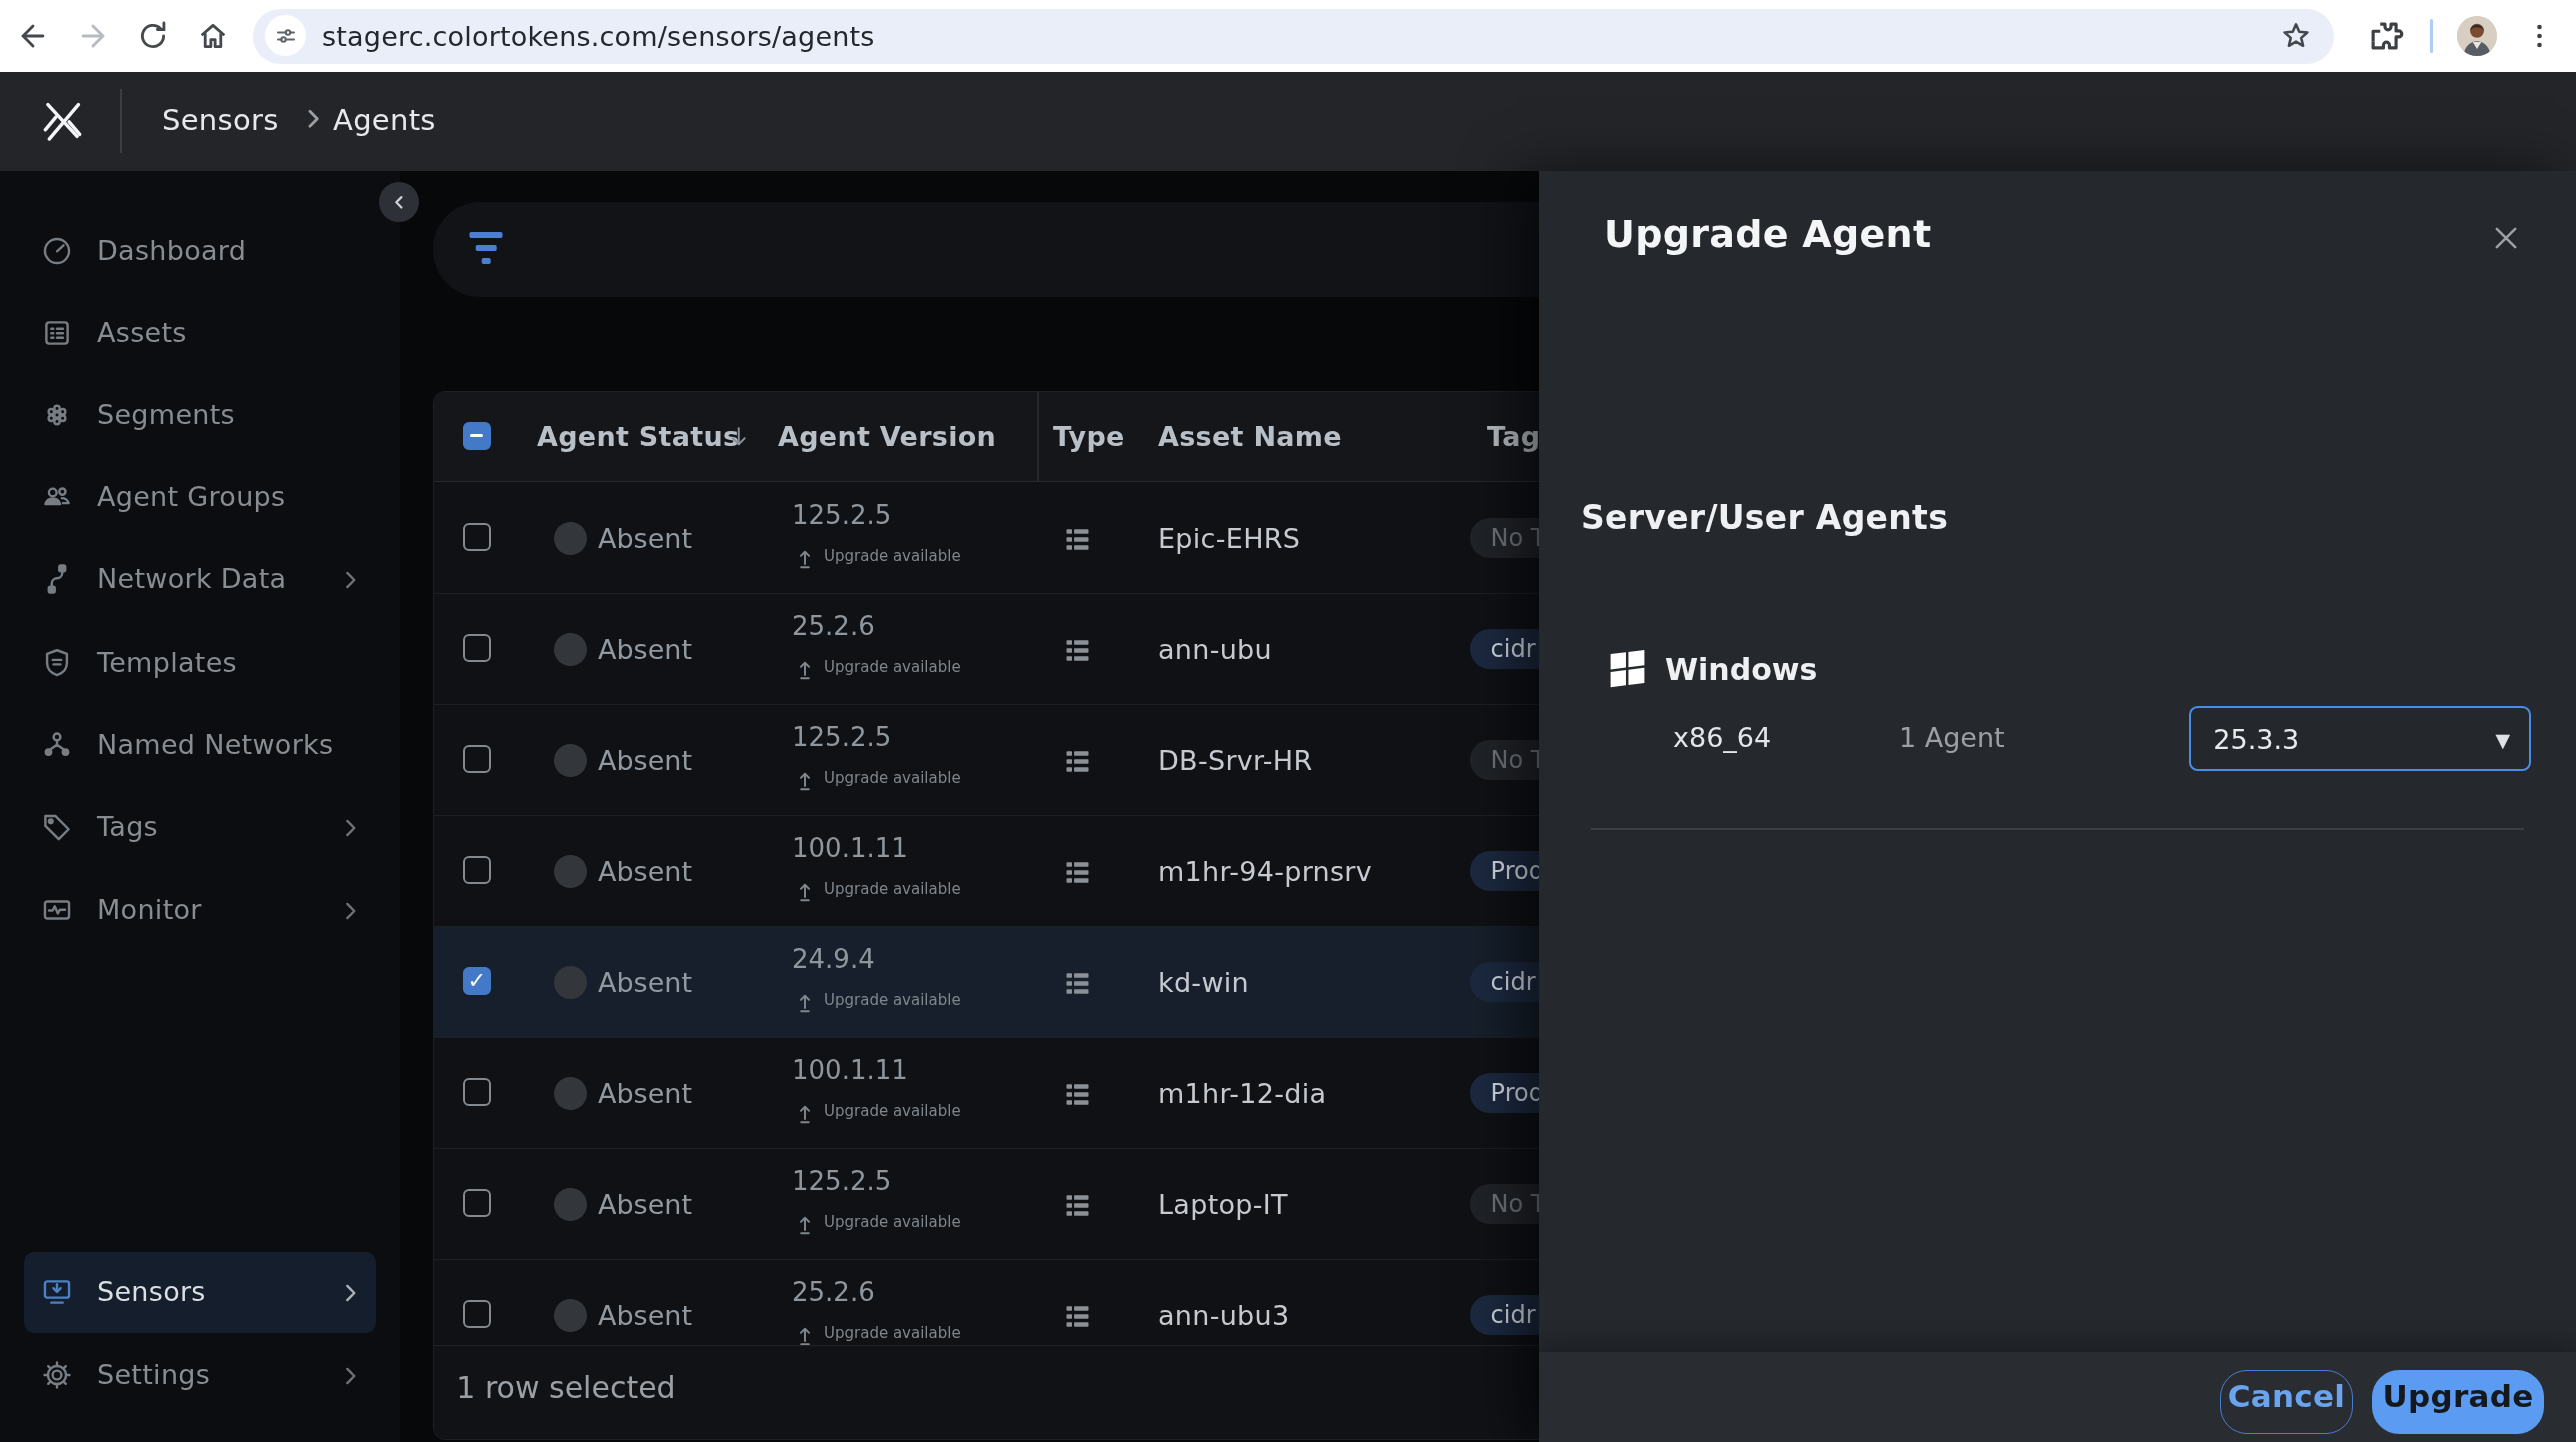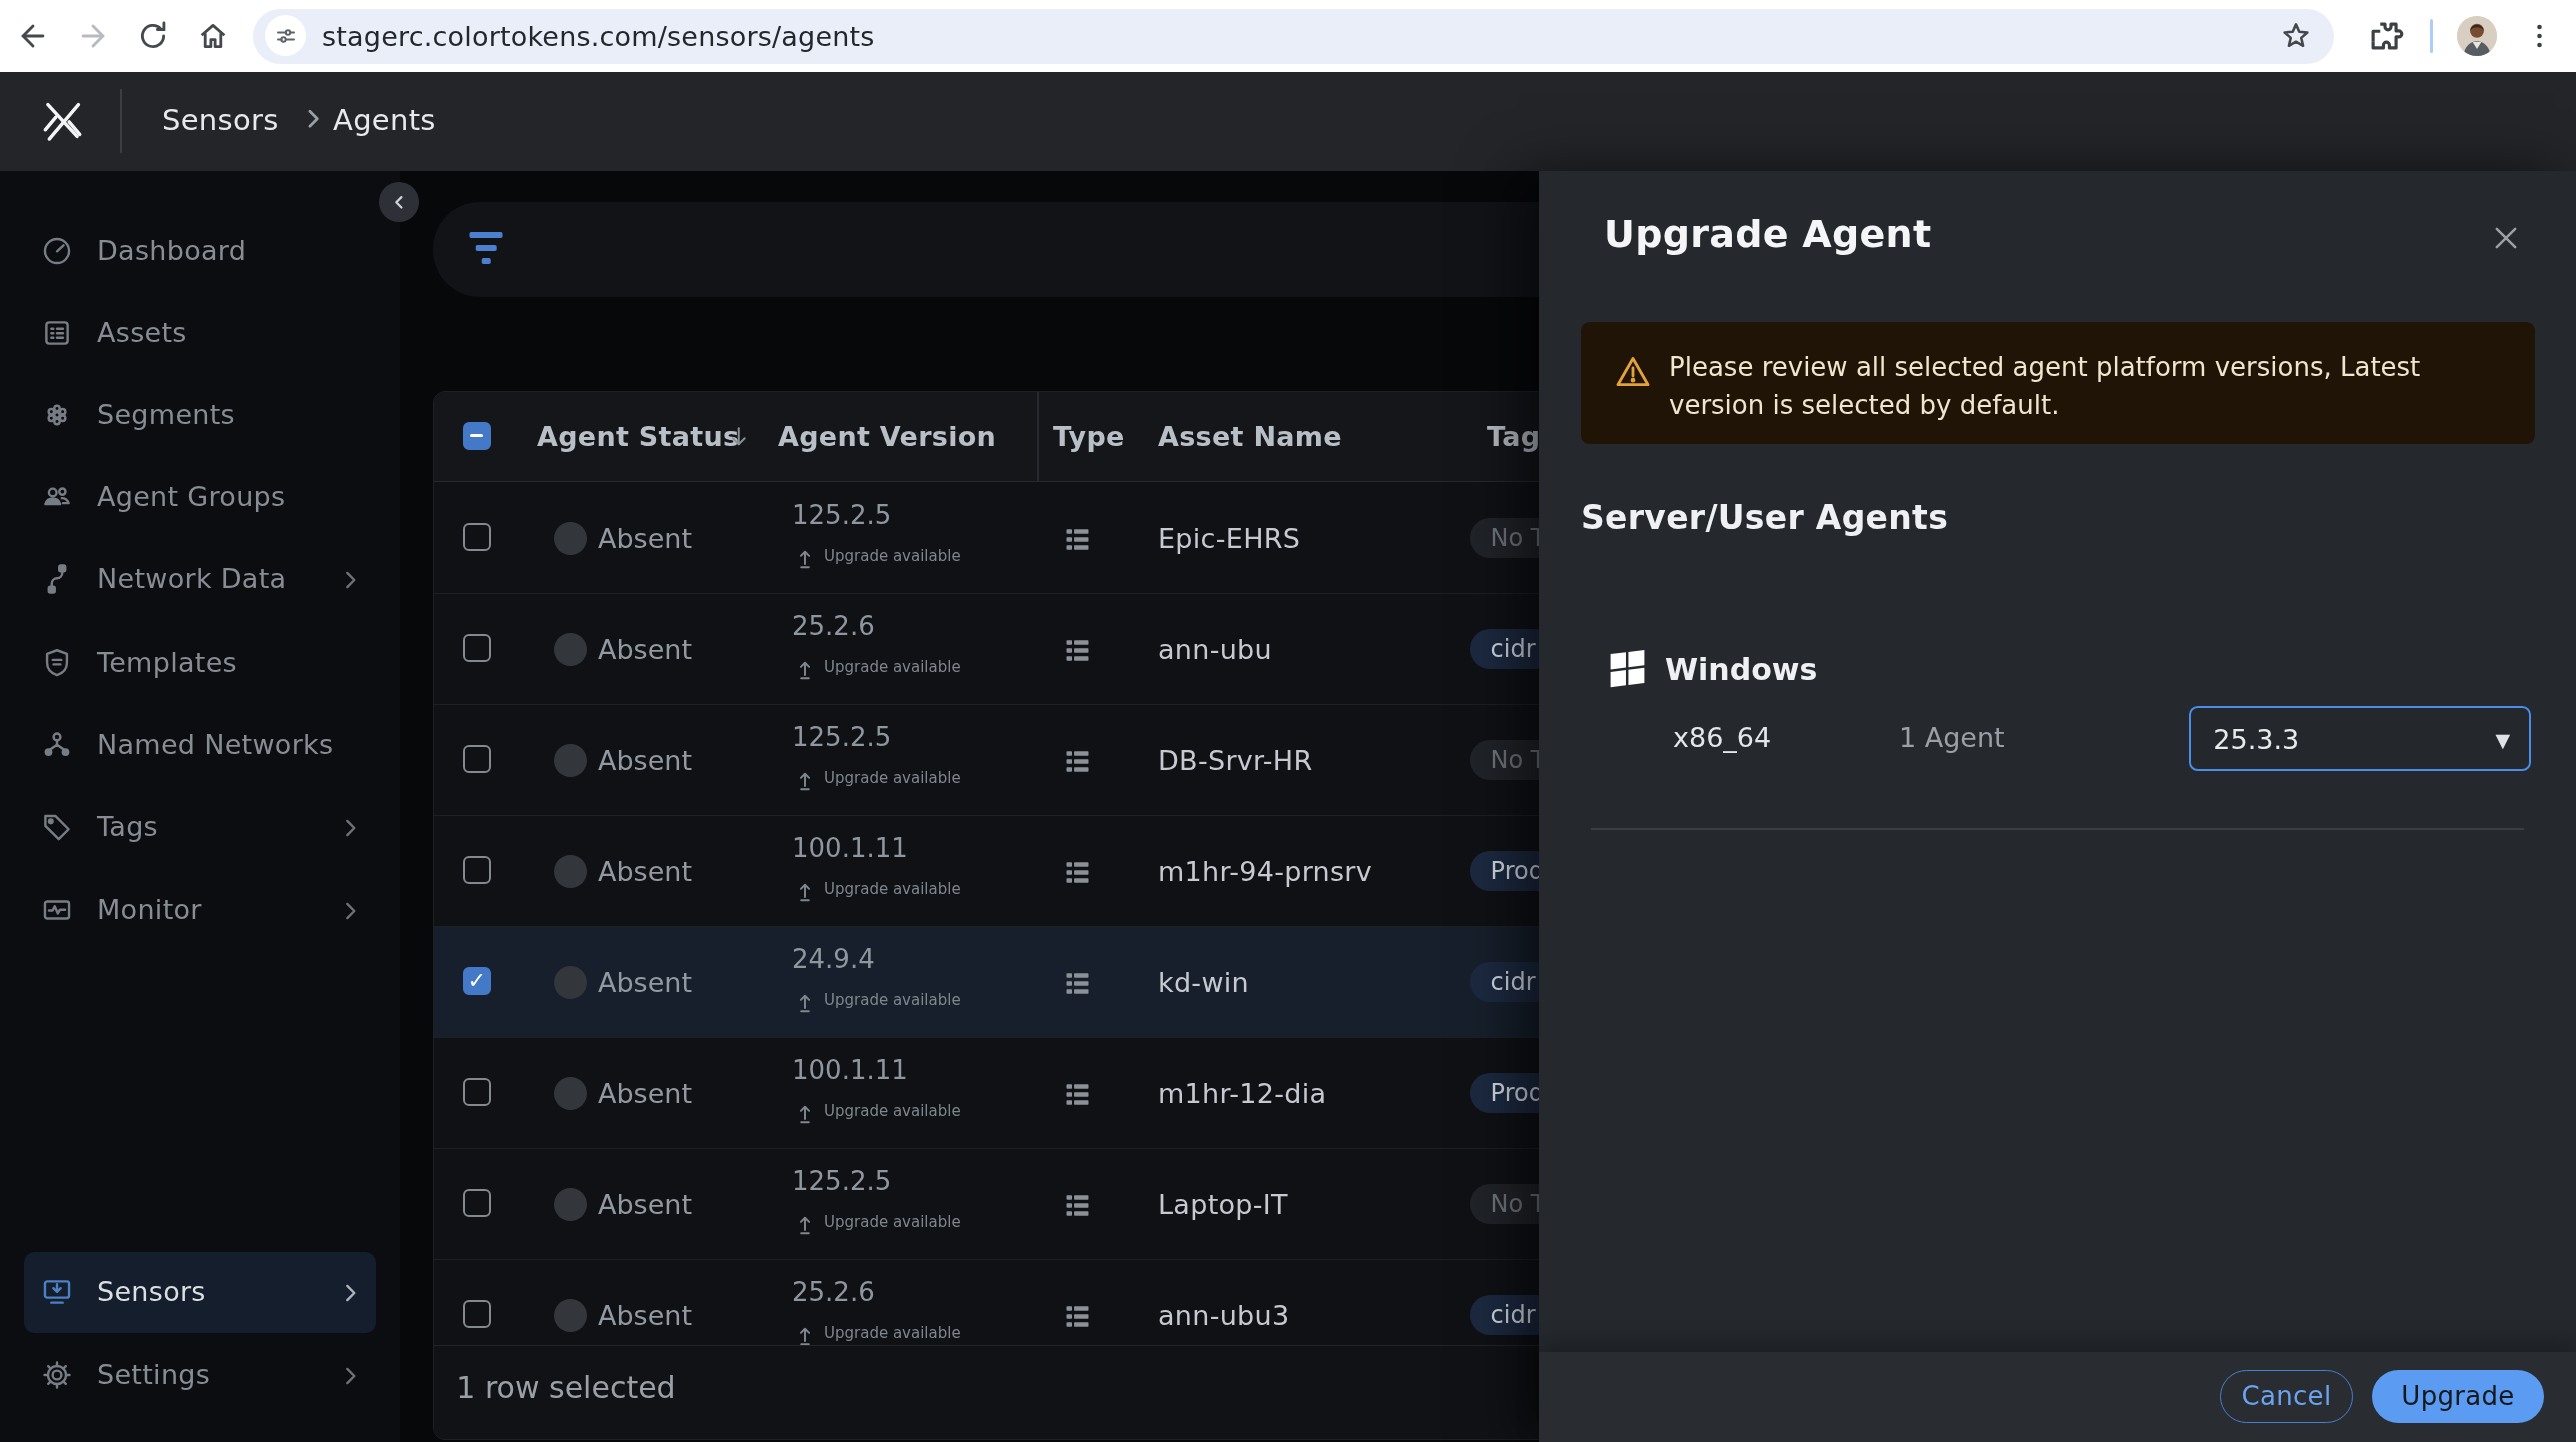--- a/index.html
+++ b/index.html
@@ -83,21 +83,21 @@
   .d-section{position:absolute;left:42px;top:327px;font-size:33px;font-weight:bold;color:#eef0f3;letter-spacing:0.3px;}
   .win-logo{position:absolute;left:67px;top:475px;width:43px;height:43px;}
   .win-name{position:absolute;left:126px;top:481px;font-size:30px;font-weight:bold;color:#eef0f3;}
   .arch{position:absolute;left:134px;top:551px;font-size:27px;color:#e3e6ea;}
   .agents-count{position:absolute;left:360px;top:551px;font-size:27px;color:#9aa0a6;}
   .ver-select{position:absolute;left:650px;top:535px;width:342px;height:65px;box-sizing:border-box;background:#24272c;border:2.6px solid #4a8de8;border-radius:8.6px;}
   .ver-select .val{position:absolute;left:22.3px;top:15.5px;font-size:27px;color:#e8eaec;}
   .ver-select .caret{position:absolute;right:19px;top:20.6px;font-size:19px;color:#dfe3e7;}
   .d-divider{position:absolute;left:52px;top:657px;width:933px;height:1.7px;background:#3b3e43;}
   .d-footer{position:absolute;left:0;bottom:0;width:100%;height:90px;background:#292c31;box-shadow:0 -8.6px 20.6px rgba(0,0,0,.25);}
-  .btn{position:absolute;top:18px;height:53px;box-sizing:border-box;border-radius:27px;font-size:26px;font-weight:normal;text-align:center;letter-spacing:0.3px;}
+  .btn{position:absolute;top:18px;height:64px;box-sizing:border-box;border-radius:27px;font-size:31px;font-weight:bold;text-align:center;letter-spacing:0.3px;}
   .btn-cancel{right:223px;width:133px;line-height:50px;border:1.7px solid #477fd3;color:#6aa3ee;background:transparent;}
   .btn-upgrade{right:32px;width:172px;line-height:53px;background:#5b9cf2;color:#15181c;}
 </style>
 </head>
 <body>
 
 <div class="screen">
 
   <div class="browser-bar">
     <svg class="nav-ic" style="left:15.5px" viewBox="0 0 24 24" fill="none" stroke="currentColor" stroke-width="2" stroke-linecap="round">
@@ -520,28 +520,20 @@
       </div>
     </div>
   </div>
 
   <div class="drawer">
     <div class="d-title">Upgrade Agent</div>
     <svg class="d-close" viewBox="0 0 24 24" fill="none" stroke="currentColor" stroke-width="1.8" stroke-linecap="round">
         <path d="M5.5 5.5l13 13M18.5 5.5l-13 13"></path>
       </svg>
 
-    <div class="warn">
-      <svg viewBox="0 0 24 24" fill="none" stroke="currentColor" stroke-width="1.8" stroke-linejoin="round">
-          <path d="M12 3.5 21.5 20h-19Z"></path>
-          <path d="M12 9.5v5" stroke-linecap="round"></path>
-          <circle cx="12" cy="17.2" r="0.6" fill="currentColor"></circle>
-        </svg>
-      <div class="wtxt">Please review all selected agent platform versions, Latest version is selected by default.</div>
-    </div>
 
     <div class="d-section">Server/User Agents</div>
 
     <svg class="win-logo" viewBox="0 0 26 28">
         <g transform="skewY(-7) translate(0,3.5)" fill="#ffffff">
           <rect x="2" y="2" width="10" height="10"></rect>
           <rect x="13.6" y="2" width="10.4" height="10"></rect>
           <rect x="2" y="13.6" width="10" height="10"></rect>
           <rect x="13.6" y="13.6" width="10.4" height="10"></rect>
         </g>

